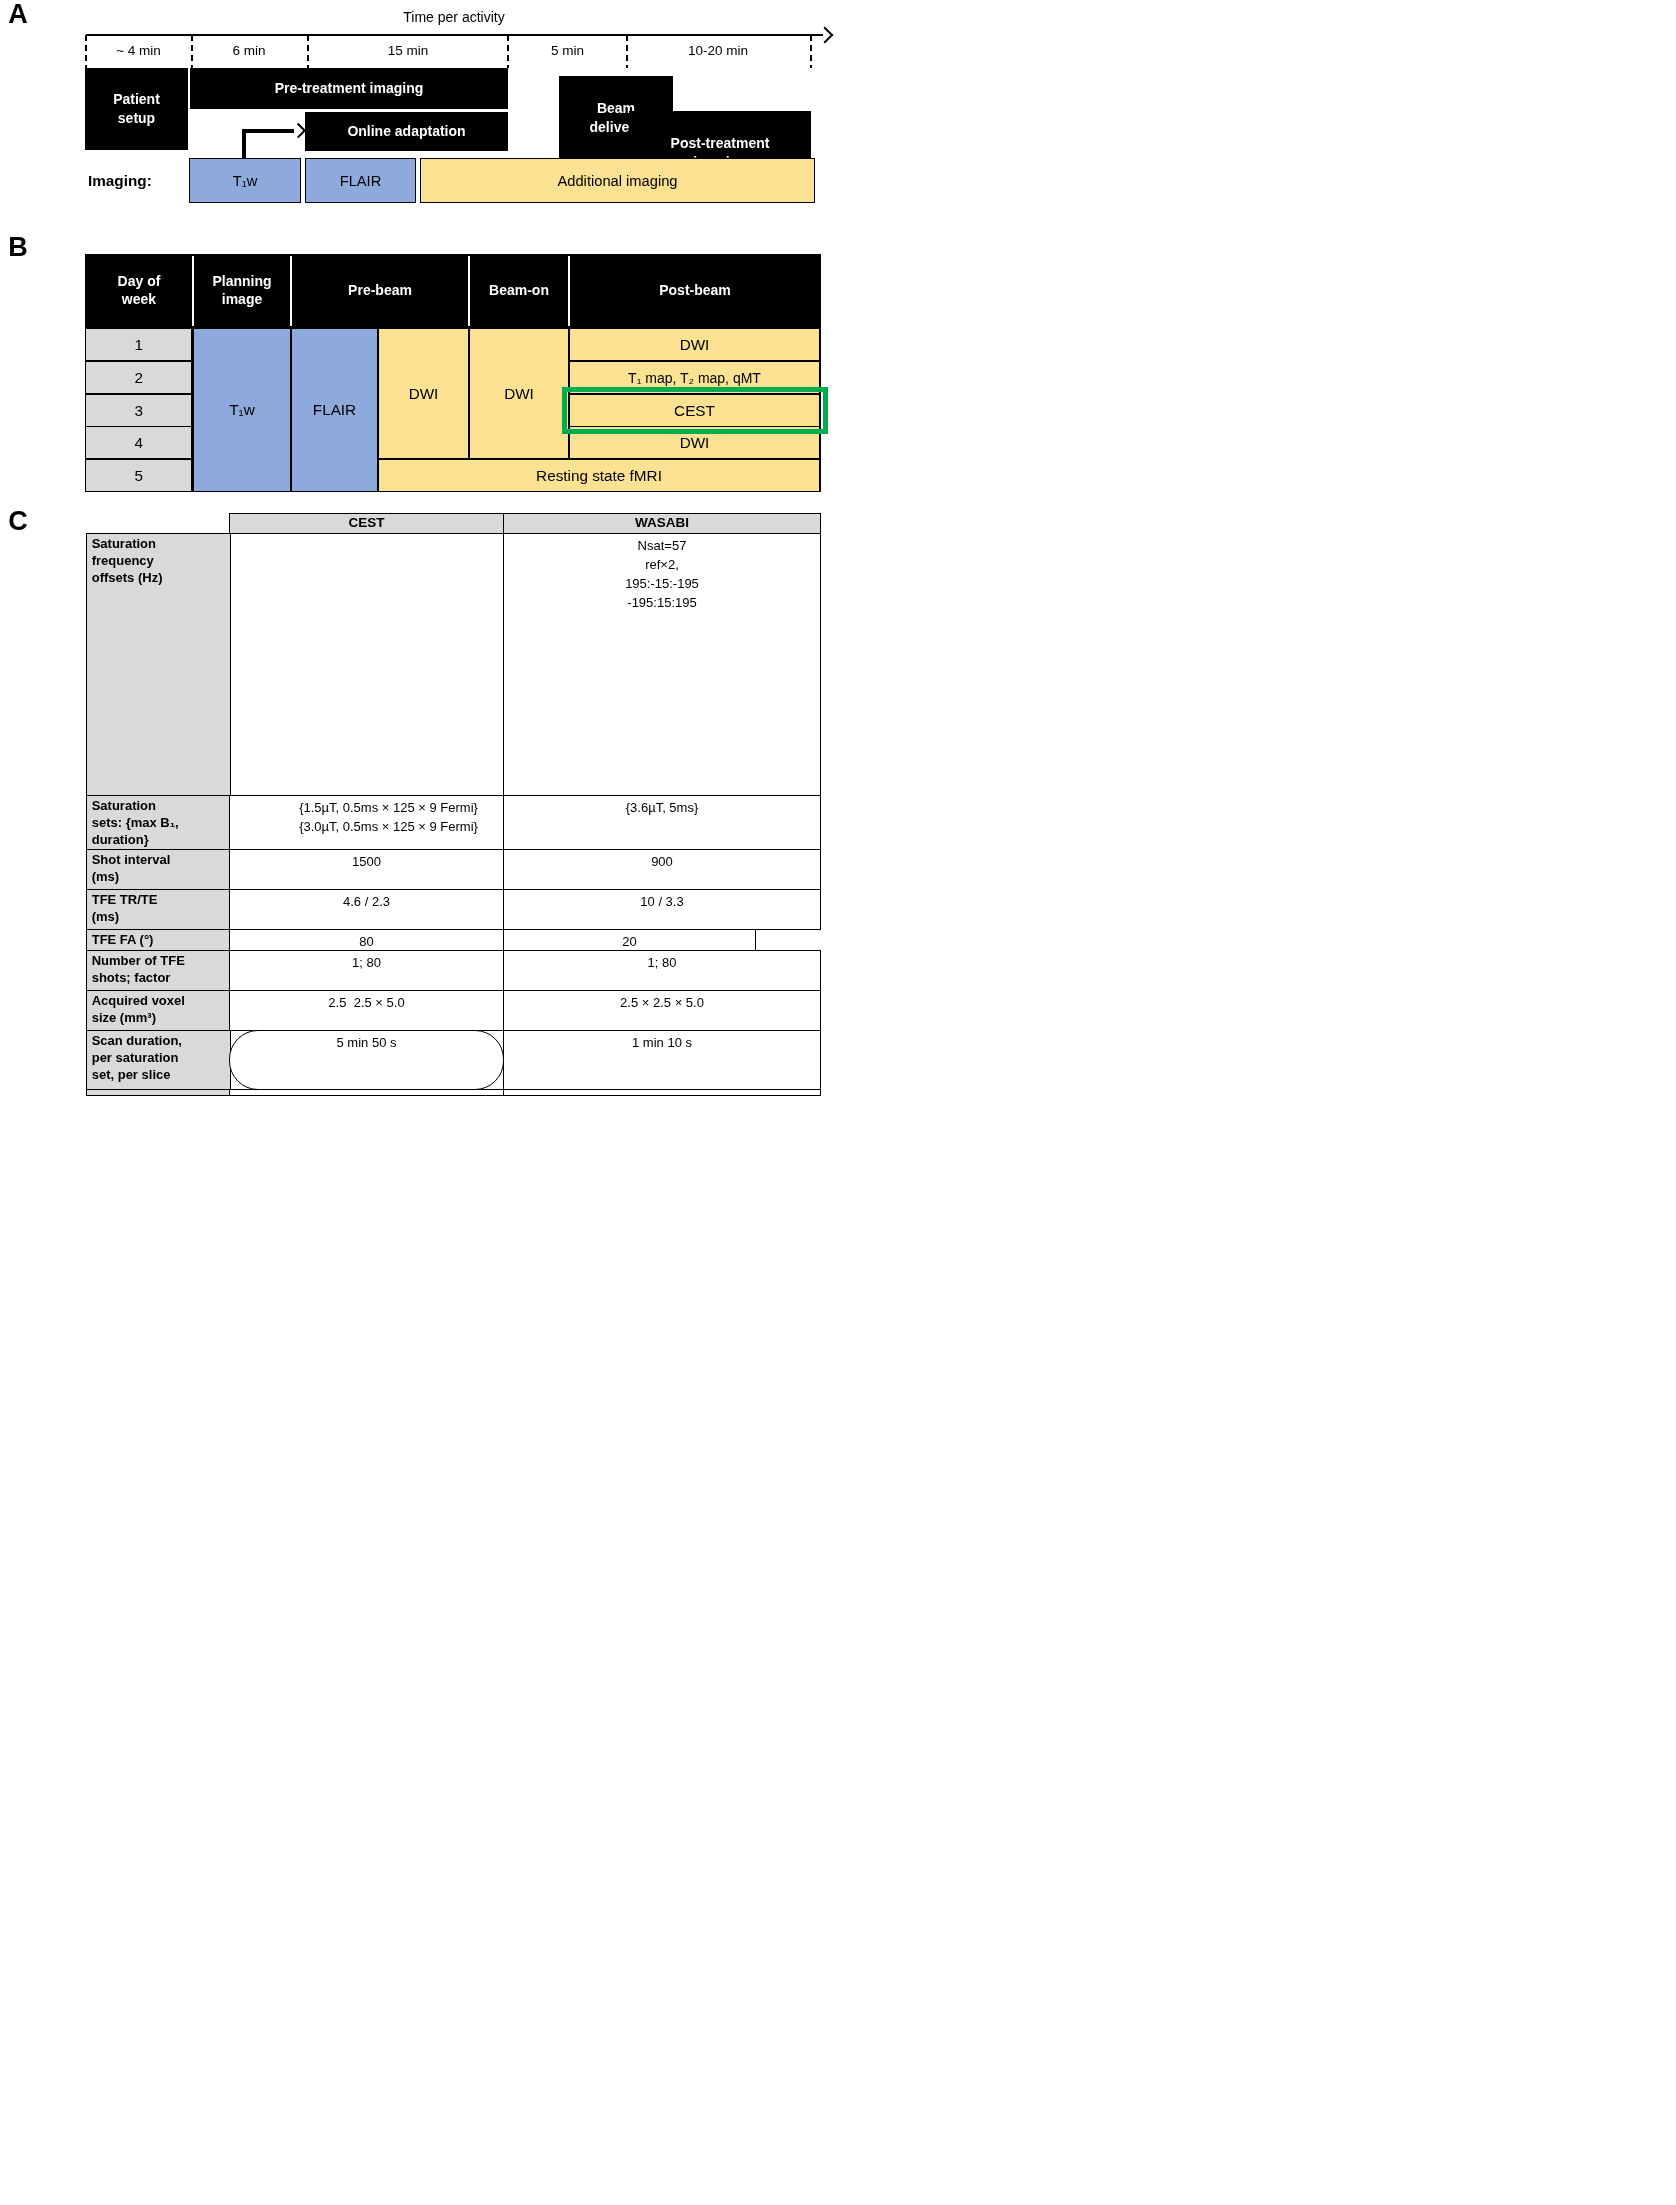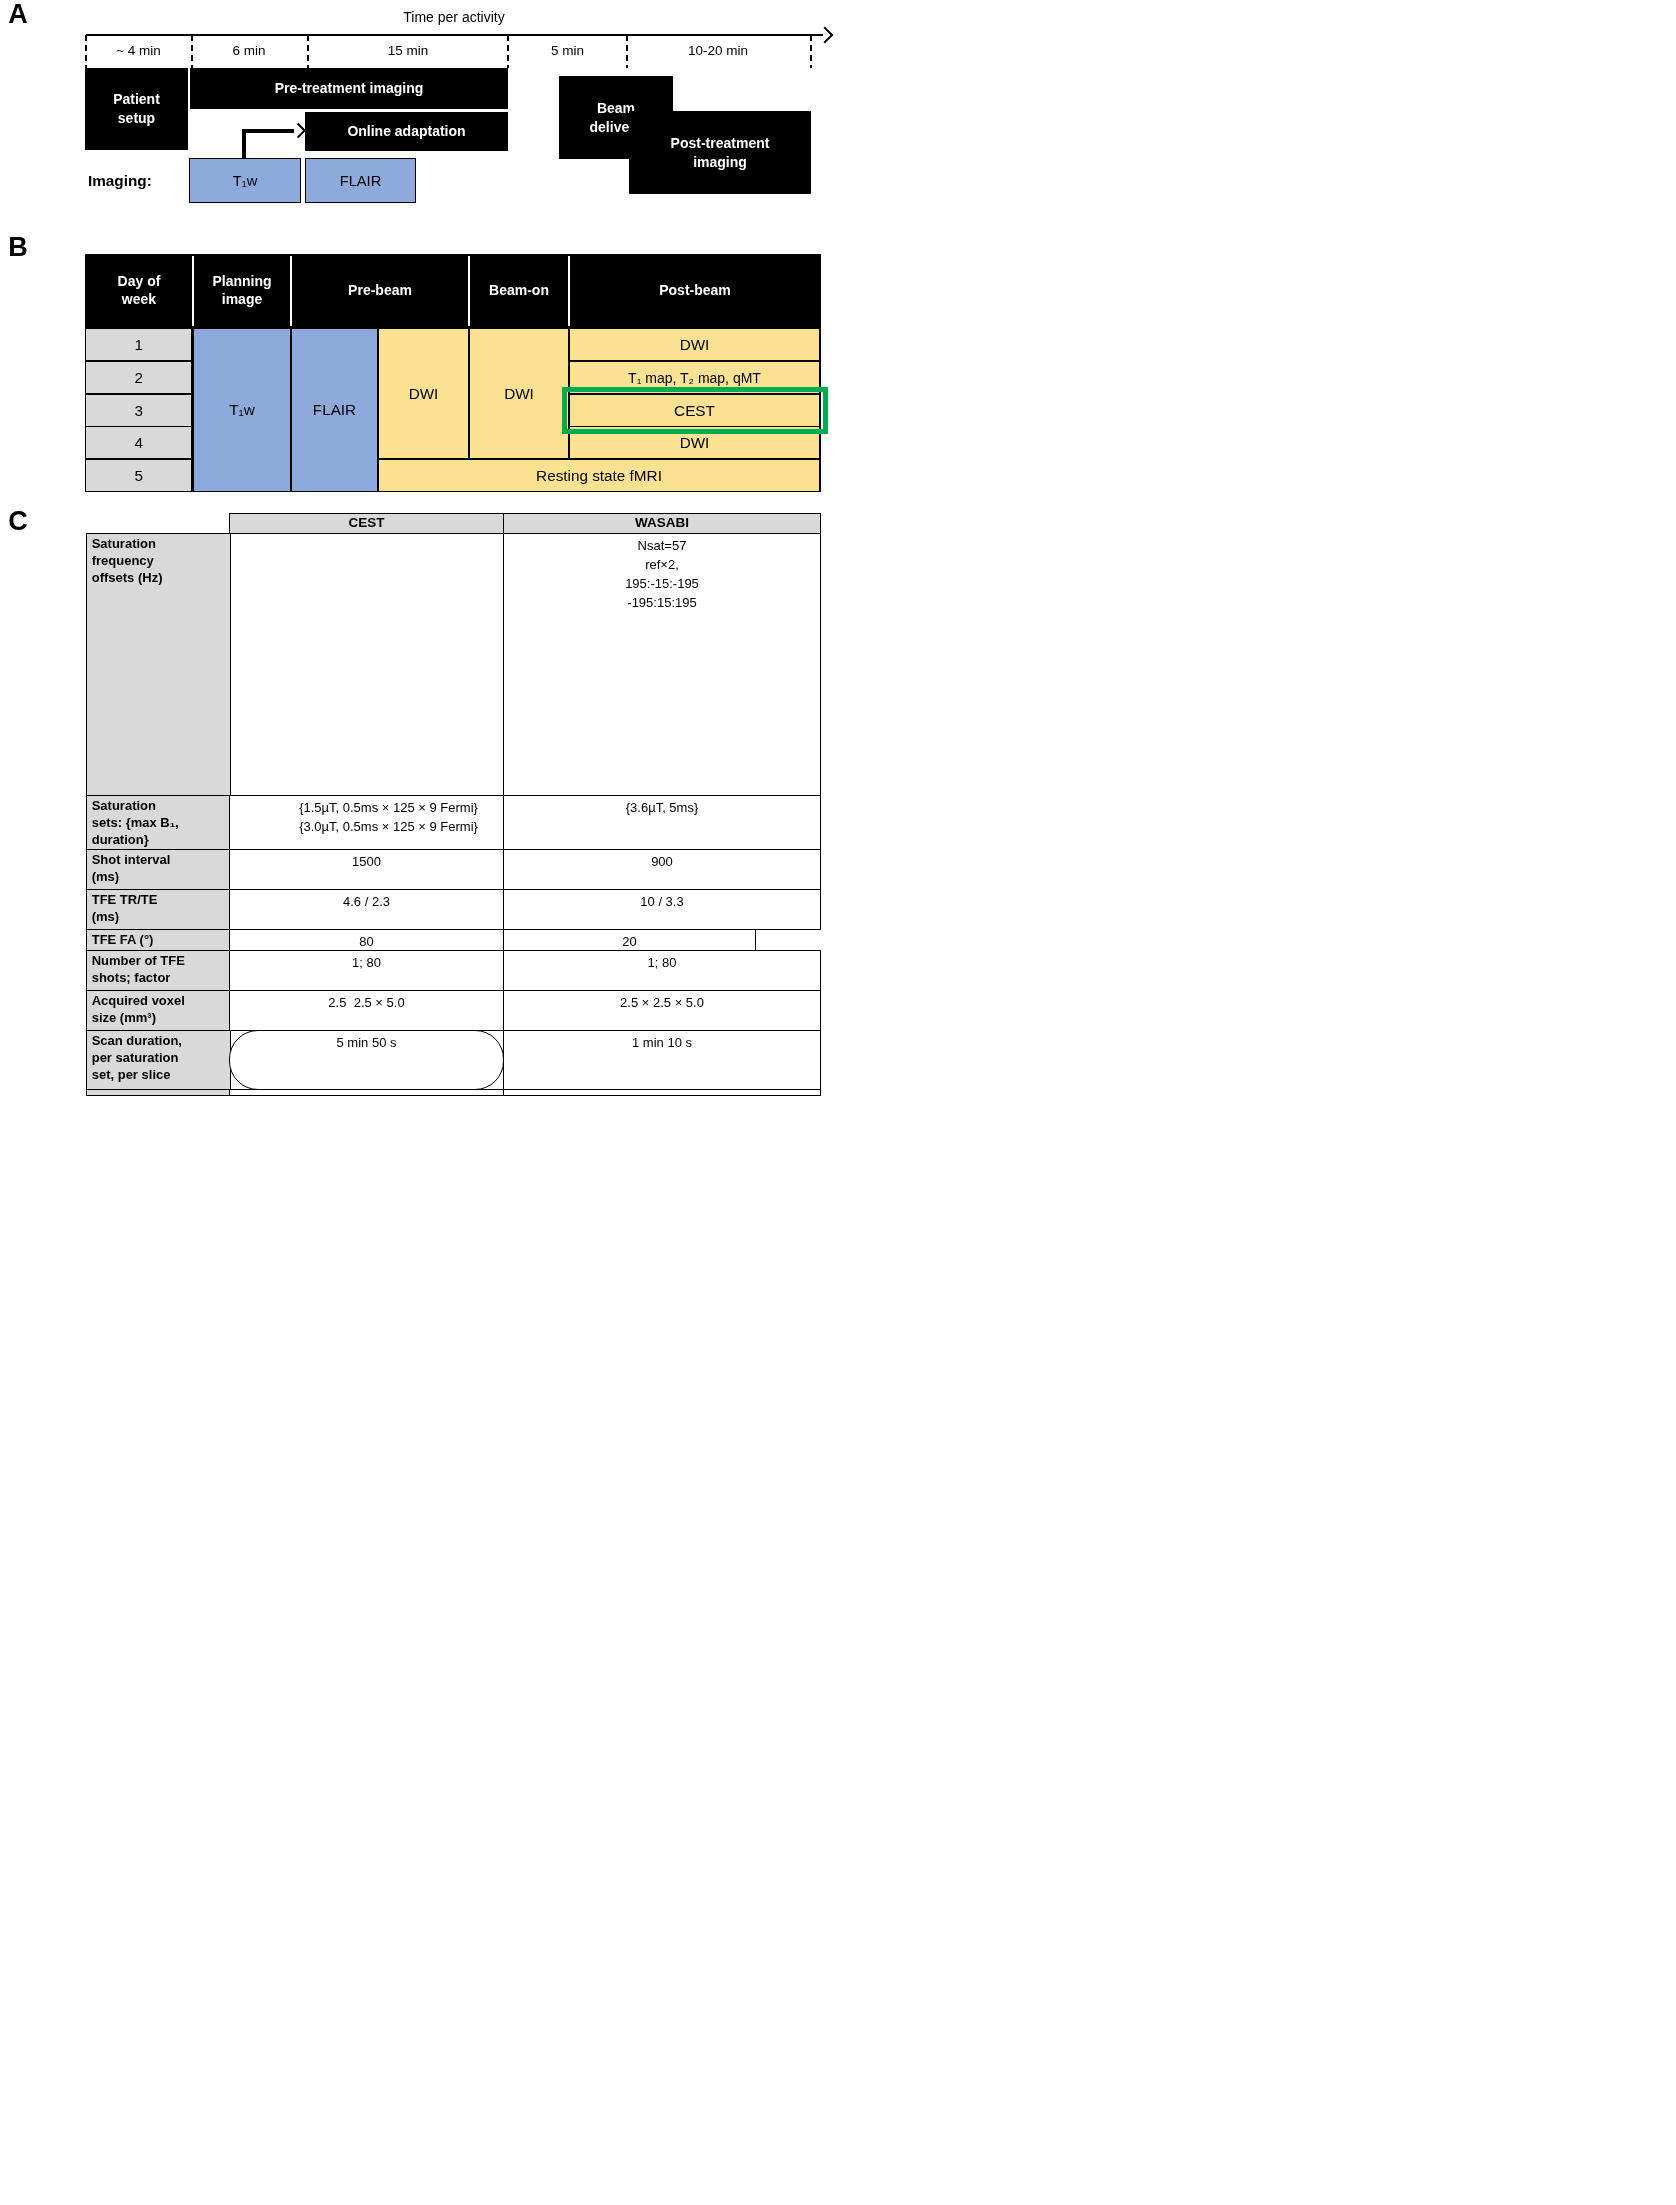--- a/index.html
+++ b/index.html
@@ -75,20 +75,21 @@
   <div class="abs blackbox" style="left:629px;top:68px;width:182px;height:83px;margin-top:43px;">Post-treatment
 imaging</div>
 
   <div class="abs arrowline" style="left:242px;top:129px;width:3.5px;height:29px;"></div>
   <div class="abs arrowline" style="left:242px;top:129px;width:52px;height:3.5px;"></div>
   <div class="abs chev-sm" style="left:293px;top:125px;"></div>
 
   <div class="abs imaging-label" style="left:88px;top:158px;height:45px;">Imaging:</div>
   <div class="abs imgbox fill-blue" style="left:189px;top:158px;width:112px;height:45px;">T₁w</div>
   <div class="abs imgbox fill-blue" style="left:305px;top:158px;width:111px;height:45px;">FLAIR</div>
+  <div class="abs imgbox fill-yellow" style="left:420px;top:158px;width:395px;height:45px;">Additional imaging</div>
 
   <div class="abs panel-letter" style="left:8.2px;top:234px;">B</div>
 
   <div id="b-table" class="abs" style="left:85px;top:254px;width:736px;height:238px;">
 
     <div class="bhead" style="left:0;top:0;width:108px;height:74px;">Day of
 week</div>
     <div class="bhead" style="left:108px;top:0;width:98px;height:74px;">Planning
 image</div>
     <div class="bhead" style="left:206px;top:0;width:178px;height:74px;">Pre-beam</div>

